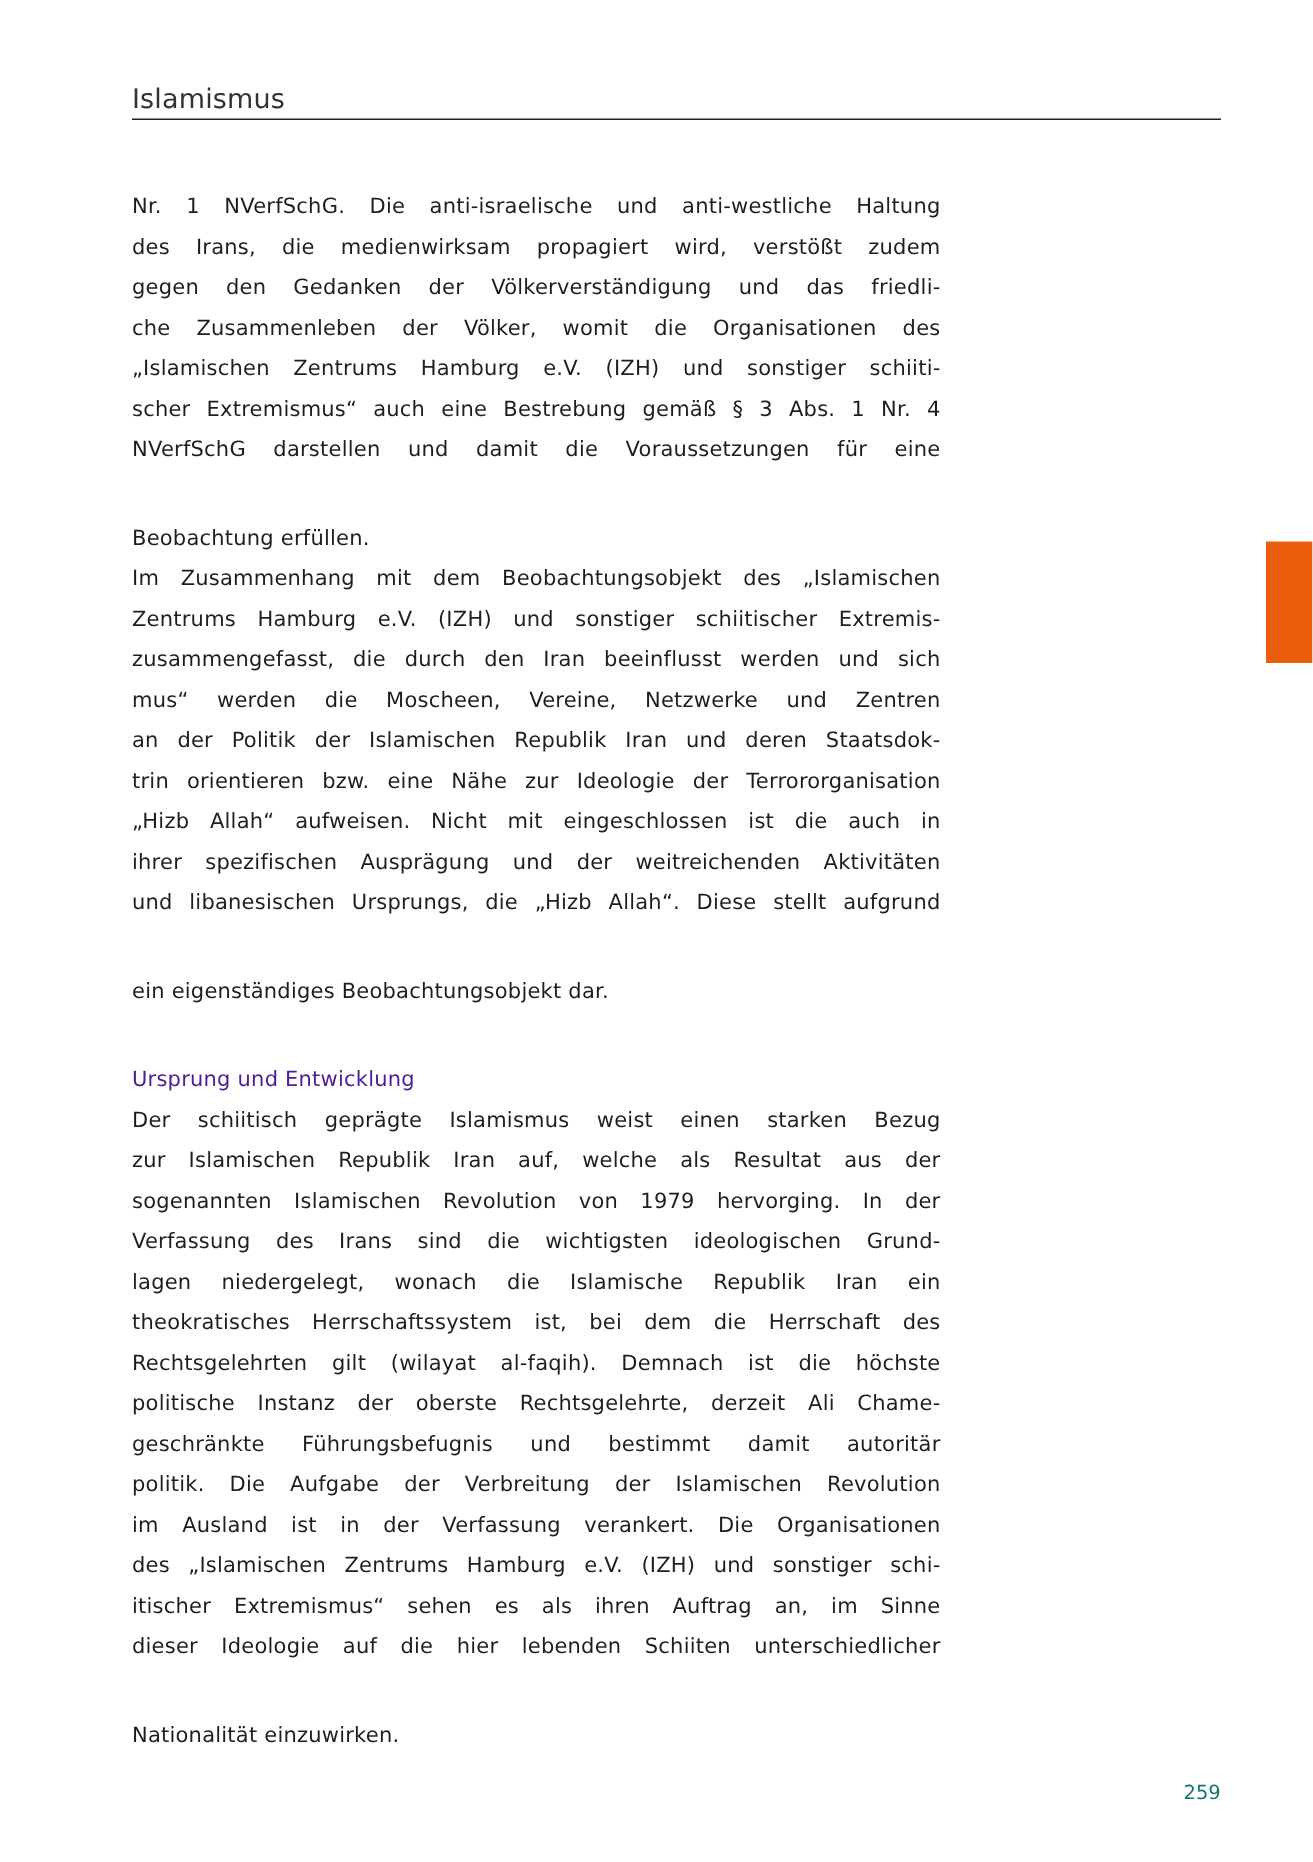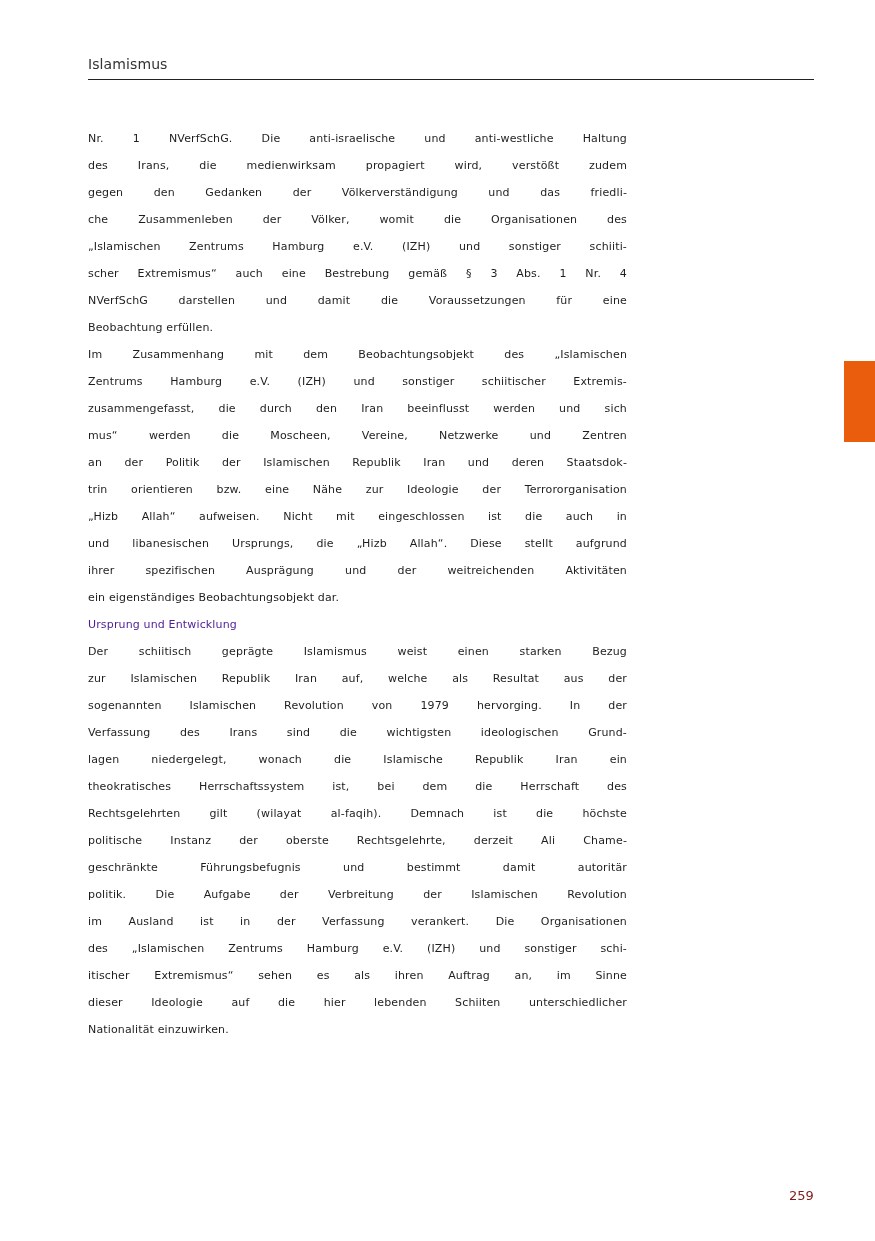--- a/index.html
+++ b/index.html
@@ -9,21 +9,21 @@
       background: #ffffff;
       position: relative;
       overflow: hidden;
       font-family: "DejaVu Sans", sans-serif;
       color: #1e1e1e;
     }
     .running-header {
       position: absolute;
       left: 88px;
       top: 56px;
-      font-size: 14px;
+      font-size: 18px;
       color: #333;
       letter-spacing: 0.1px;
     }
     .header-rule {
       position: absolute;
       left: 88px;
       top: 79px;
       width: 726px;
       height: 1px;
       background: #222;
@@ -34,49 +34,50 @@
       top: 361px;
       width: 31px;
       height: 81px;
       background: #ea5d0c;
     }
     .body-text {
       position: absolute;
       left: 88px;
       top: 125px;
       width: 539px;
-      font-size: 11px;
+      font-size: 14px;
       line-height: 27px;
       text-align: justify;
       letter-spacing: 0.15px;
     }
     .body-text p {
       margin: 0;
       text-align: justify;
     }
     .line {
       display: block;
       text-align: justify;
       text-align-last: justify;
       white-space: nowrap;
       height: 27px;
     }
     .line.last {
       text-align-last: left;
+      margin-top: 32px;
     }
     .section-heading {
       color: #4c1d95;
       margin-top: 27px;
     }
     .page-number {
       position: absolute;
       left: 789px;
       top: 1188px;
       font-size: 13px;
-      color: #7f1d1d;
+      color: #0f766e;
     }
   </style>
 </head>
 <body>
 
 <div class="running-header">Islamismus</div>
 <div class="header-rule"></div>
 <div class="side-tab"></div>
 
 <div class="body-text">
@@ -91,22 +92,22 @@
     <span class="line last">Beobachtung erfüllen.</span>
   </p>
   <p>
     <span class="line">Im Zusammenhang mit dem Beobachtungsobjekt des „Islamischen</span>
     <span class="line">Zentrums Hamburg e.V. (IZH) und sonstiger schiitischer Extremis-</span>
     <span class="line">zusammengefasst, die durch den Iran beeinflusst werden und sich</span>
     <span class="line">mus“ werden die Moscheen, Vereine, Netzwerke und Zentren</span>
     <span class="line">an der Politik der Islamischen Republik Iran und deren Staatsdok-</span>
     <span class="line">trin orientieren bzw. eine Nähe zur Ideologie der Terrororganisation</span>
     <span class="line">„Hizb Allah“ aufweisen. Nicht mit eingeschlossen ist die auch in</span>
+    <span class="line">ihrer spezifischen Ausprägung und der weitreichenden Aktivitäten</span>
     <span class="line">und libanesischen Ursprungs, die „Hizb Allah“. Diese stellt aufgrund</span>
-    <span class="line">ihrer spezifischen Ausprägung und der weitreichenden Aktivitäten</span>
     <span class="line last">ein eigenständiges Beobachtungsobjekt dar.</span>
   </p>
   <p class="section-heading">
     <span class="line last">Ursprung und Entwicklung</span>
   </p>
   <p>
     <span class="line">Der schiitisch geprägte Islamismus weist einen starken Bezug</span>
     <span class="line">zur Islamischen Republik Iran auf, welche als Resultat aus der</span>
     <span class="line">sogenannten Islamischen Revolution von 1979 hervorging. In der</span>
     <span class="line">Verfassung des Irans sind die wichtigsten ideologischen Grund-</span>

